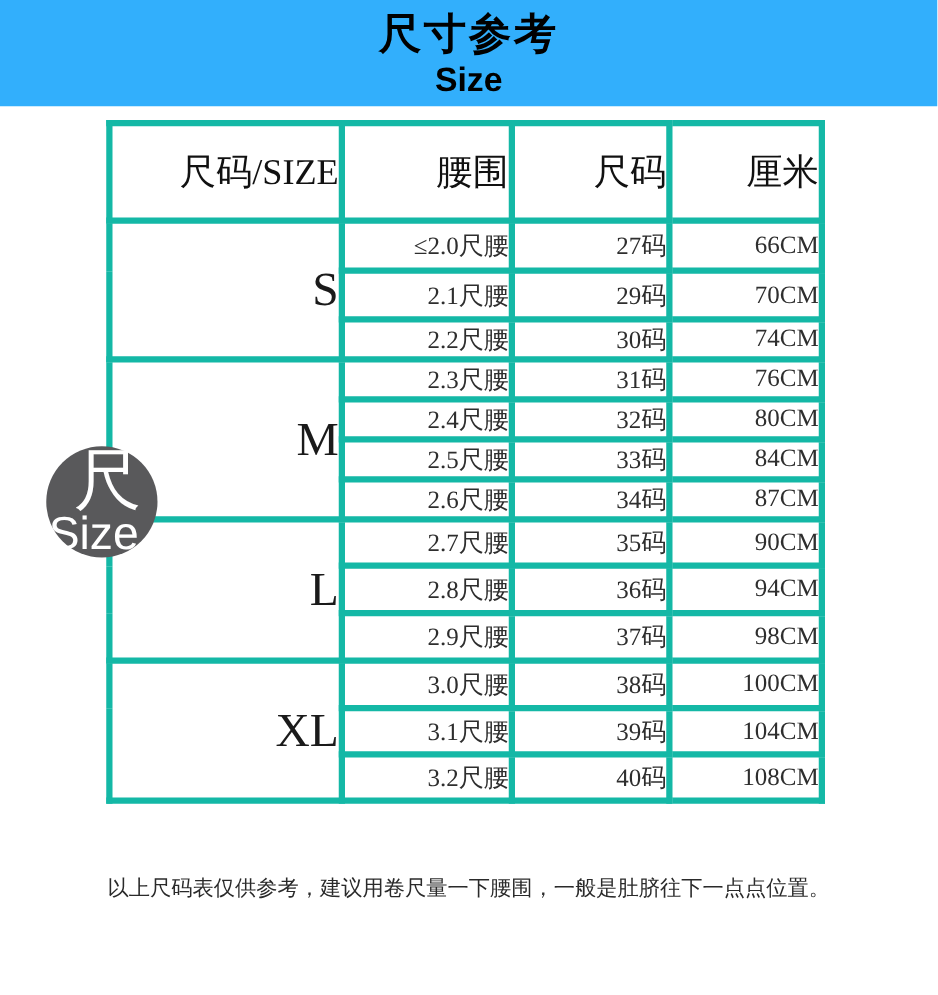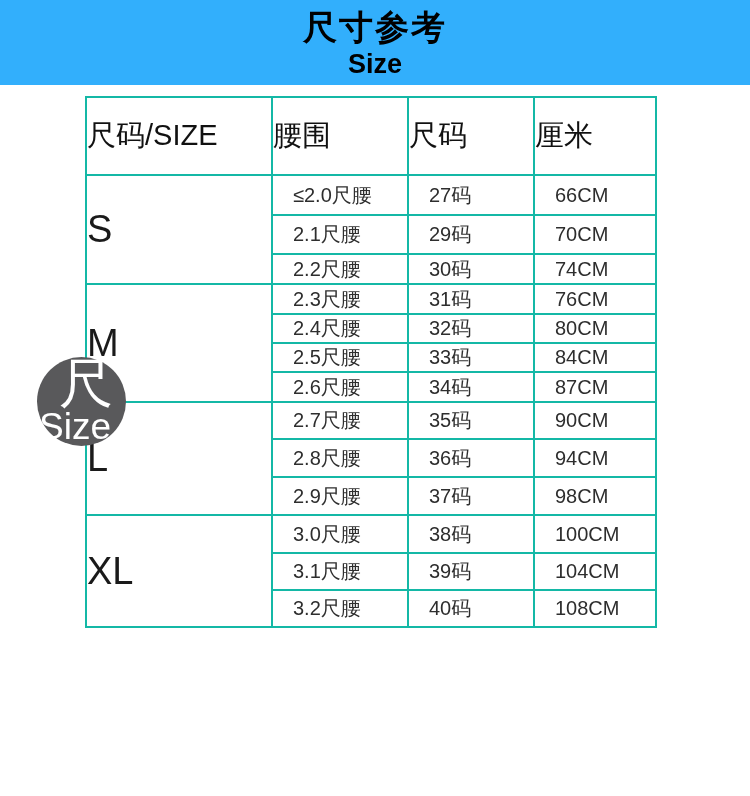--- a/index.html
+++ b/index.html
@@ -41,24 +41,25 @@
     position: absolute;
     left: 85px;
     top: 96px;
     width: 572px;
     border-collapse: collapse;
     table-layout: fixed;
     background: transparent;
     color: #222222;
   }
   .size-table th, .size-table td {
-    border: 2px solid #14b8a6;
-    text-align: left;
+    border: 5px solid #14b8a6;
+    text-align: right;
     vertical-align: middle;
     padding: 0;
+    font-family: Liberation Serif, serif;
   }
   .size-table { border: 2px solid #2e2e2e; }
   .size-table .hdr {
     height: 78px;
     font-size: 29px;
     font-weight: normal;
     color: #111111;
   }
   .size-table .size-cell {
     font-size: 38px;
@@ -203,14 +204,15 @@
       <td class="val">108CM</td>
     </tr>
   </tbody>
     </table>
 
   <div class="watermark">
     <span class="wm-char">尺</span>
     <span class="wm-label">Size</span>
   </div>
 
+  <div class="footer-note">以上尺码表仅供参考，建议用卷尺量一下腰围，一般是肚脐往下一点点位置。</div>
 
 </div>
 
 </body></html>

